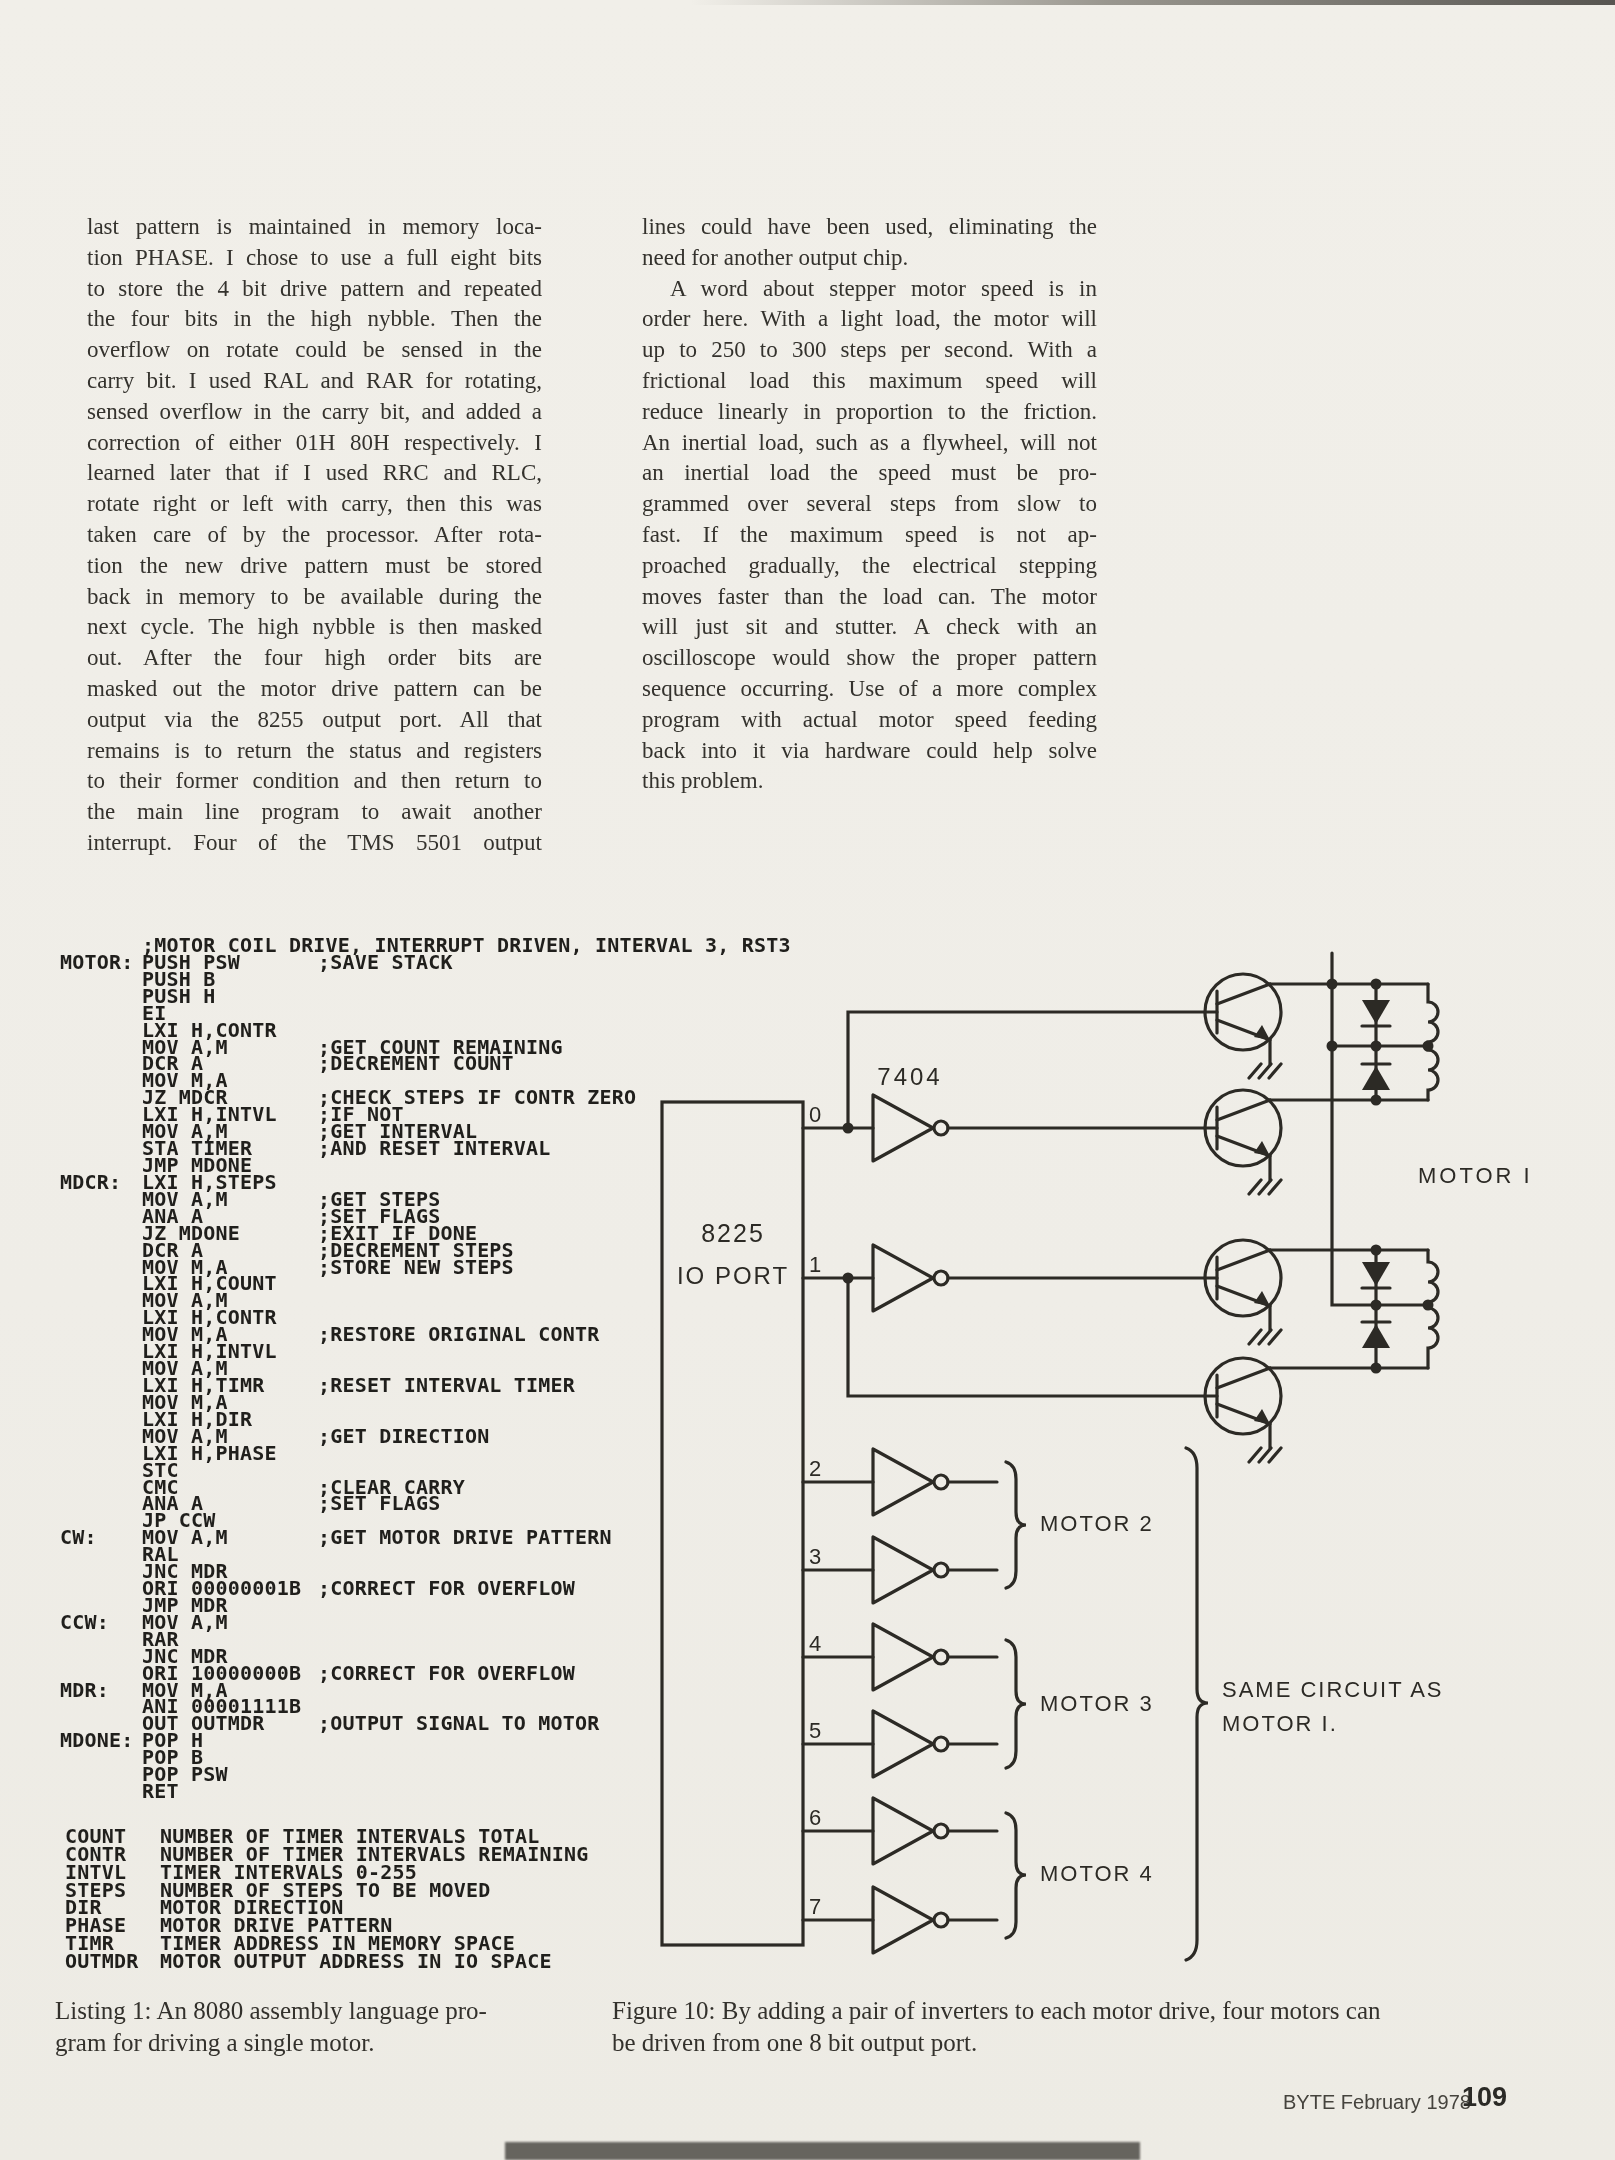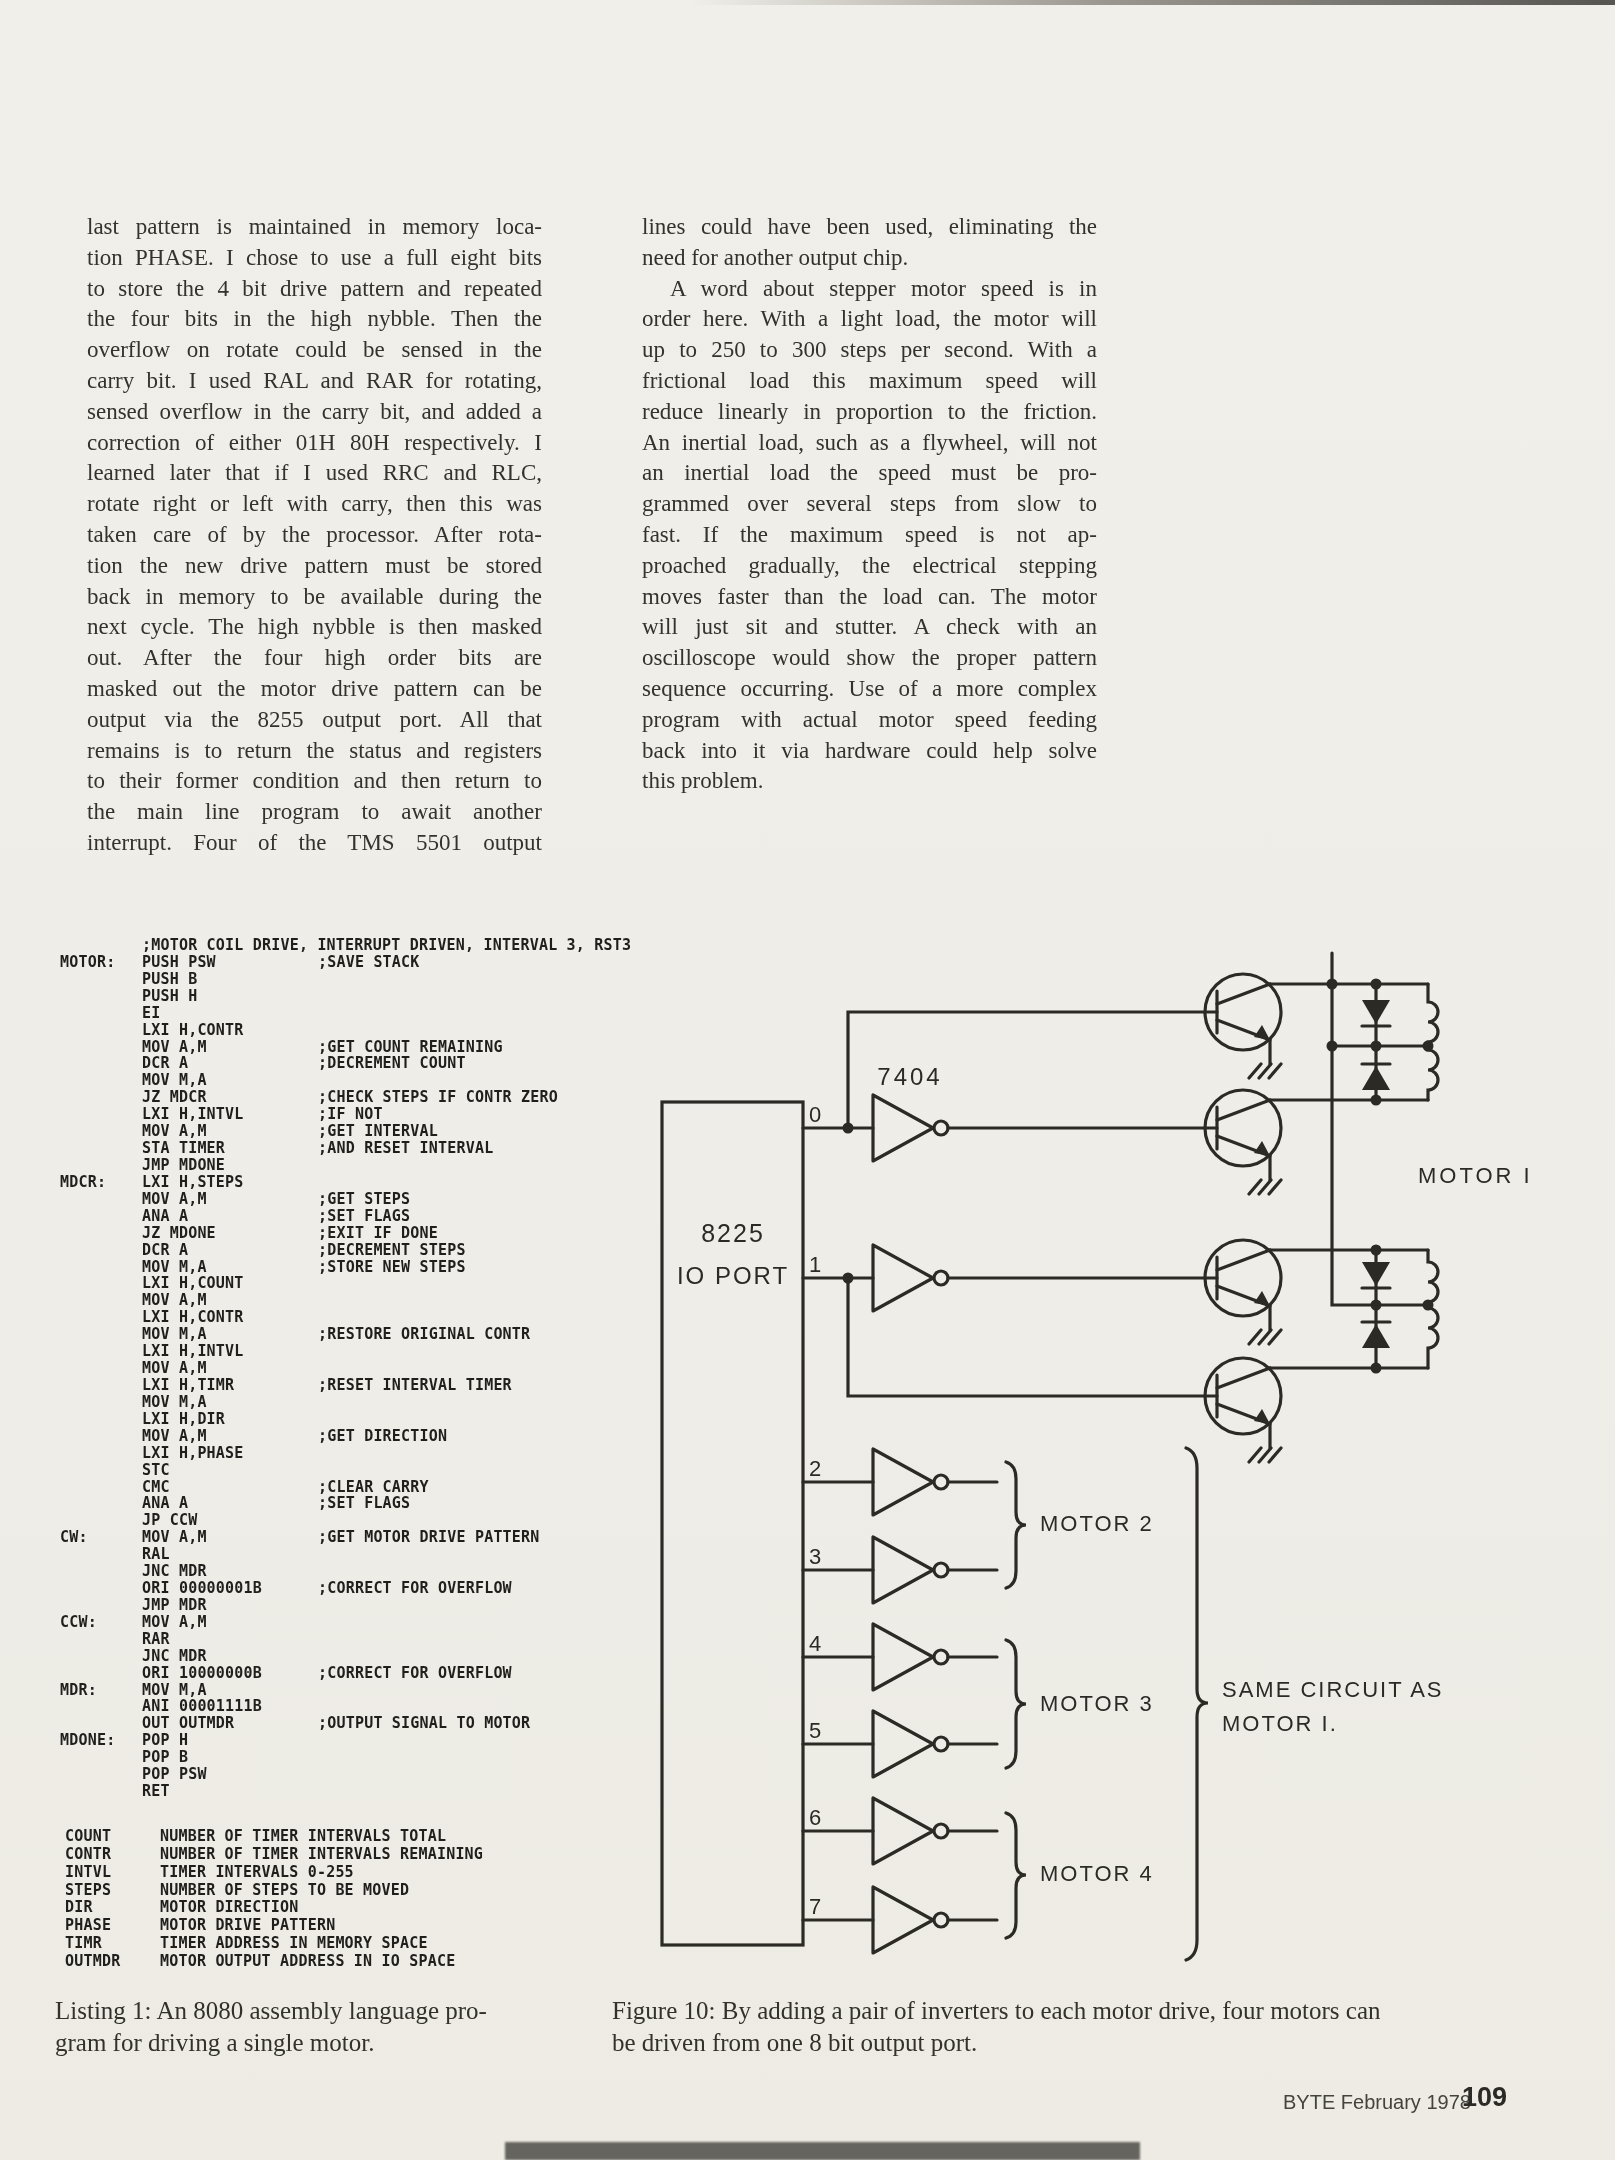--- a/index.html
+++ b/index.html
@@ -15,21 +15,21 @@
   .col{position:absolute;top:212px;width:487px;}
   .col-left{left:55px;}
   .col-right{left:610px;}
   .bodyline{font-size:23px;line-height:30.8px;height:30.8px;
             text-align:justify;text-align-last:justify;color:#34322d;margin-left:32px;}
   .bodyline.flush{text-align-last:left;}
   .bodyline.ind{text-indent:28px;}
   
   .listing,.symbols{position:absolute;left:60px;width:580px;
       font-family:"DejaVu Sans Mono","Liberation Mono",monospace;
-      font-weight:700;font-size:15px;color:#201f1c;letter-spacing:.2px;}
+      font-weight:700;font-size:20px;color:#201f1c;letter-spacing:.2px;}
   .listing{top:937px;}
   .symbols{top:1828px;}
   .codeline{position:relative;height:16.93px;line-height:16.93px;white-space:pre;}
   .symline{position:relative;height:17.85px;line-height:17.85px;white-space:pre;}
   .lbl{position:absolute;left:0;}
   .op{position:absolute;left:82px;}
   .cmt{position:absolute;left:258px;}
   .symn{position:absolute;left:5px;text-align:right;}
   .symd{position:absolute;left:100px;}
   

